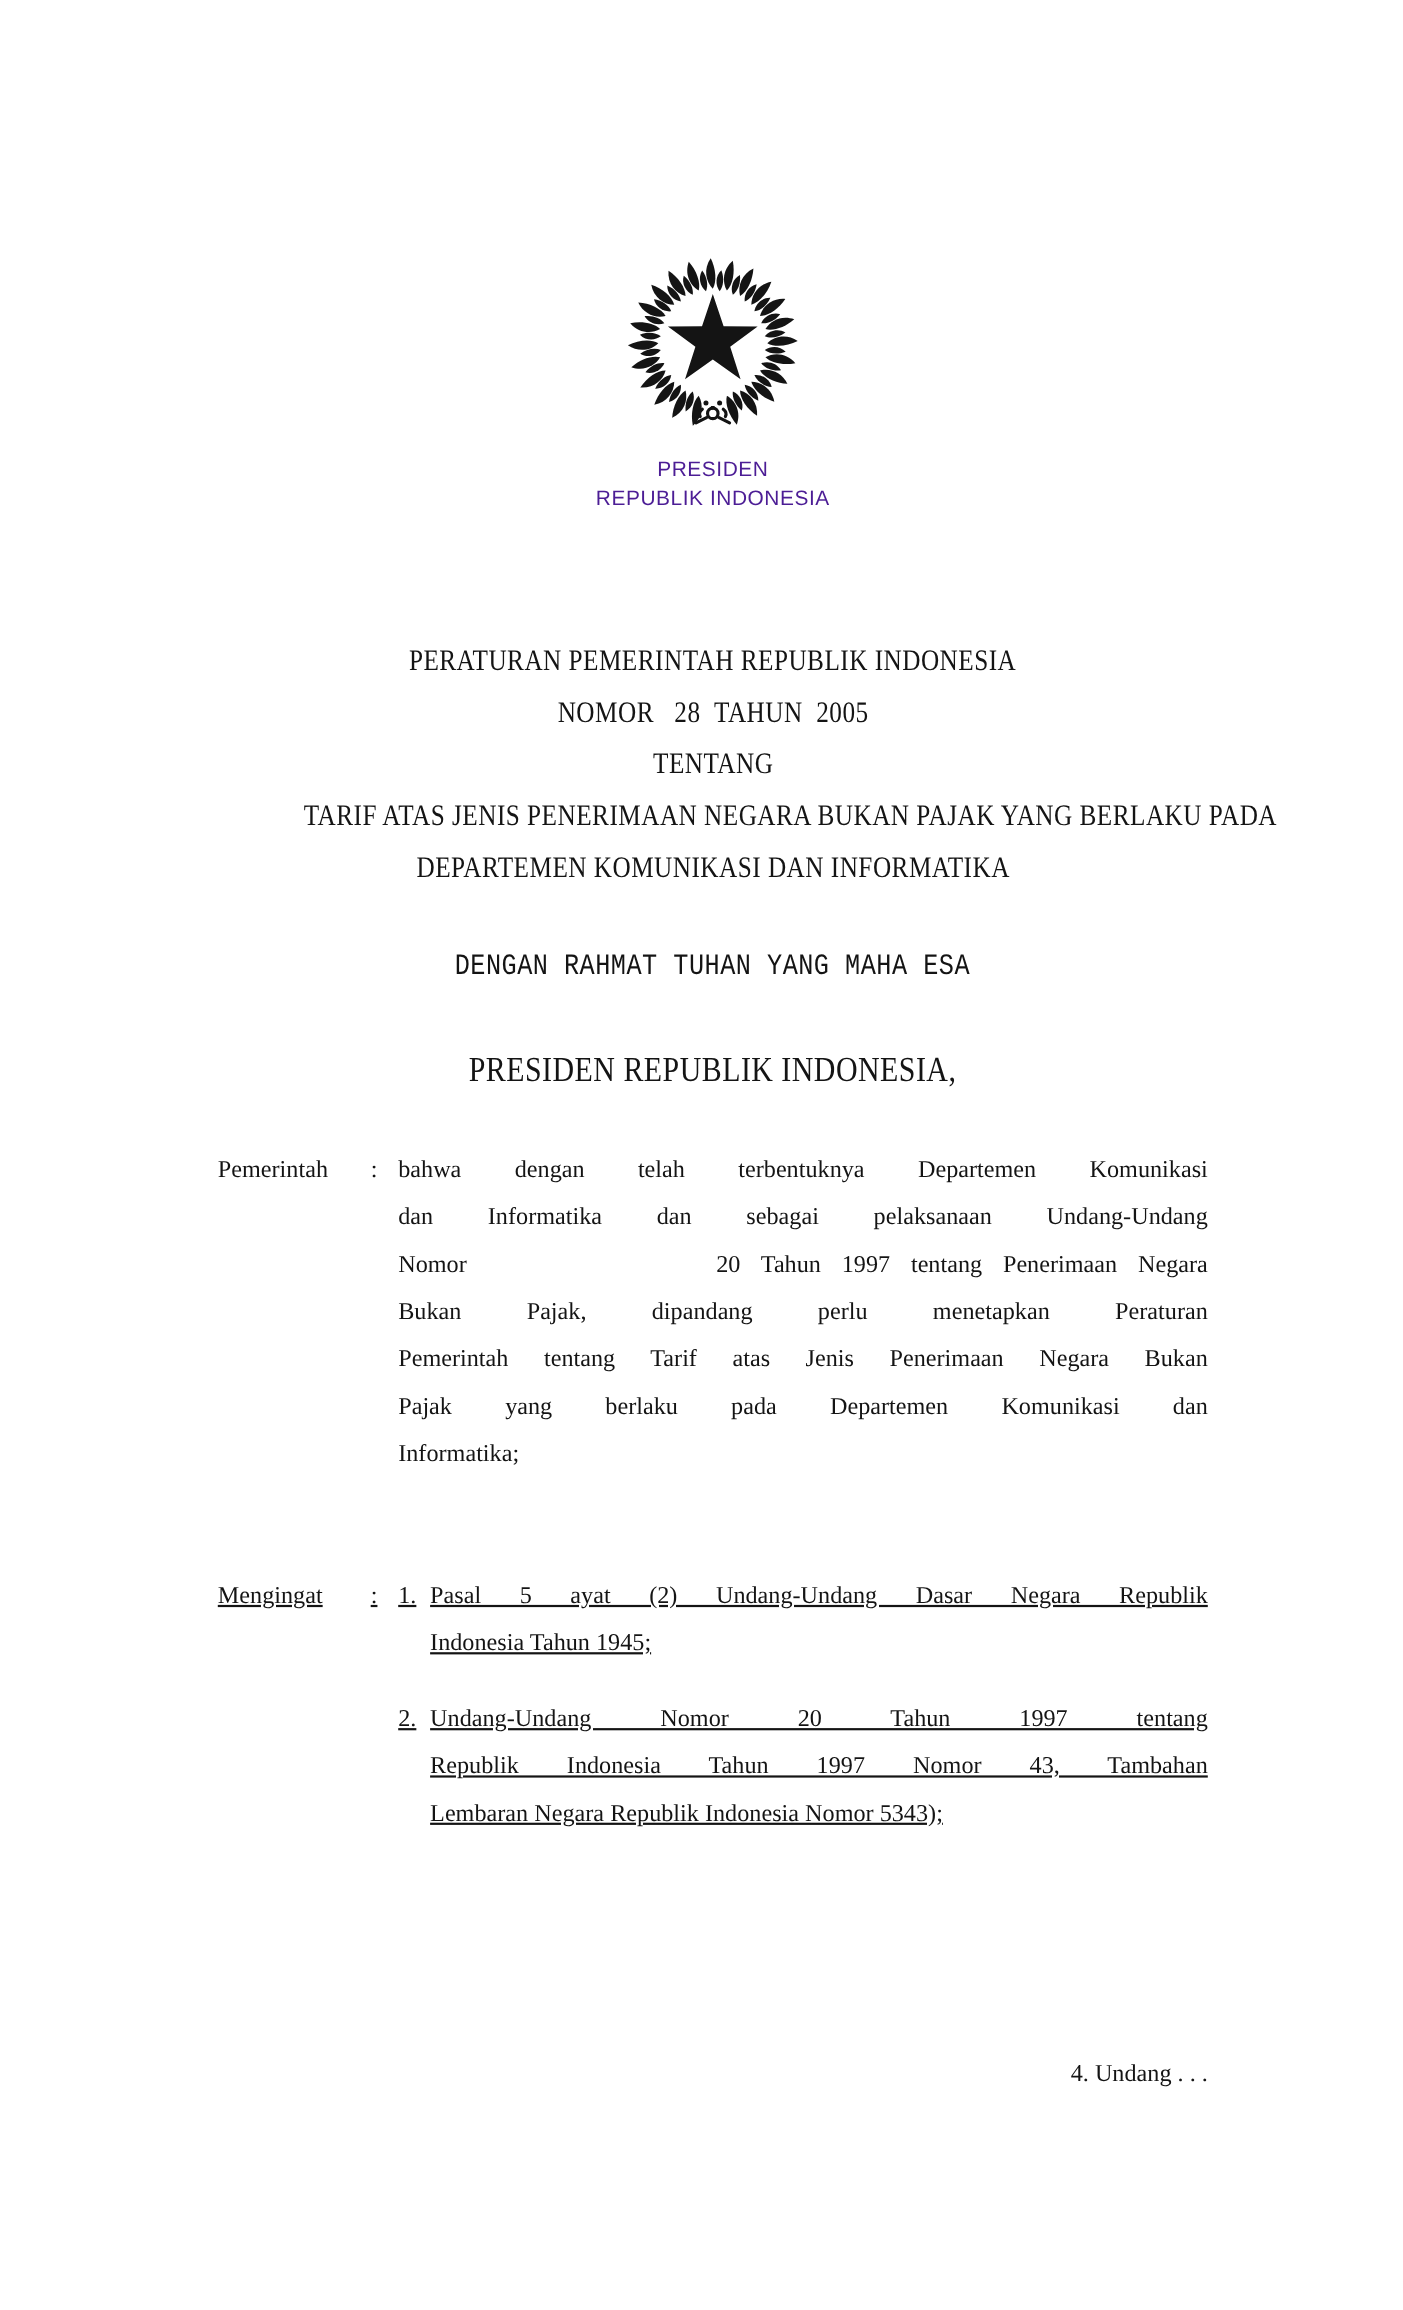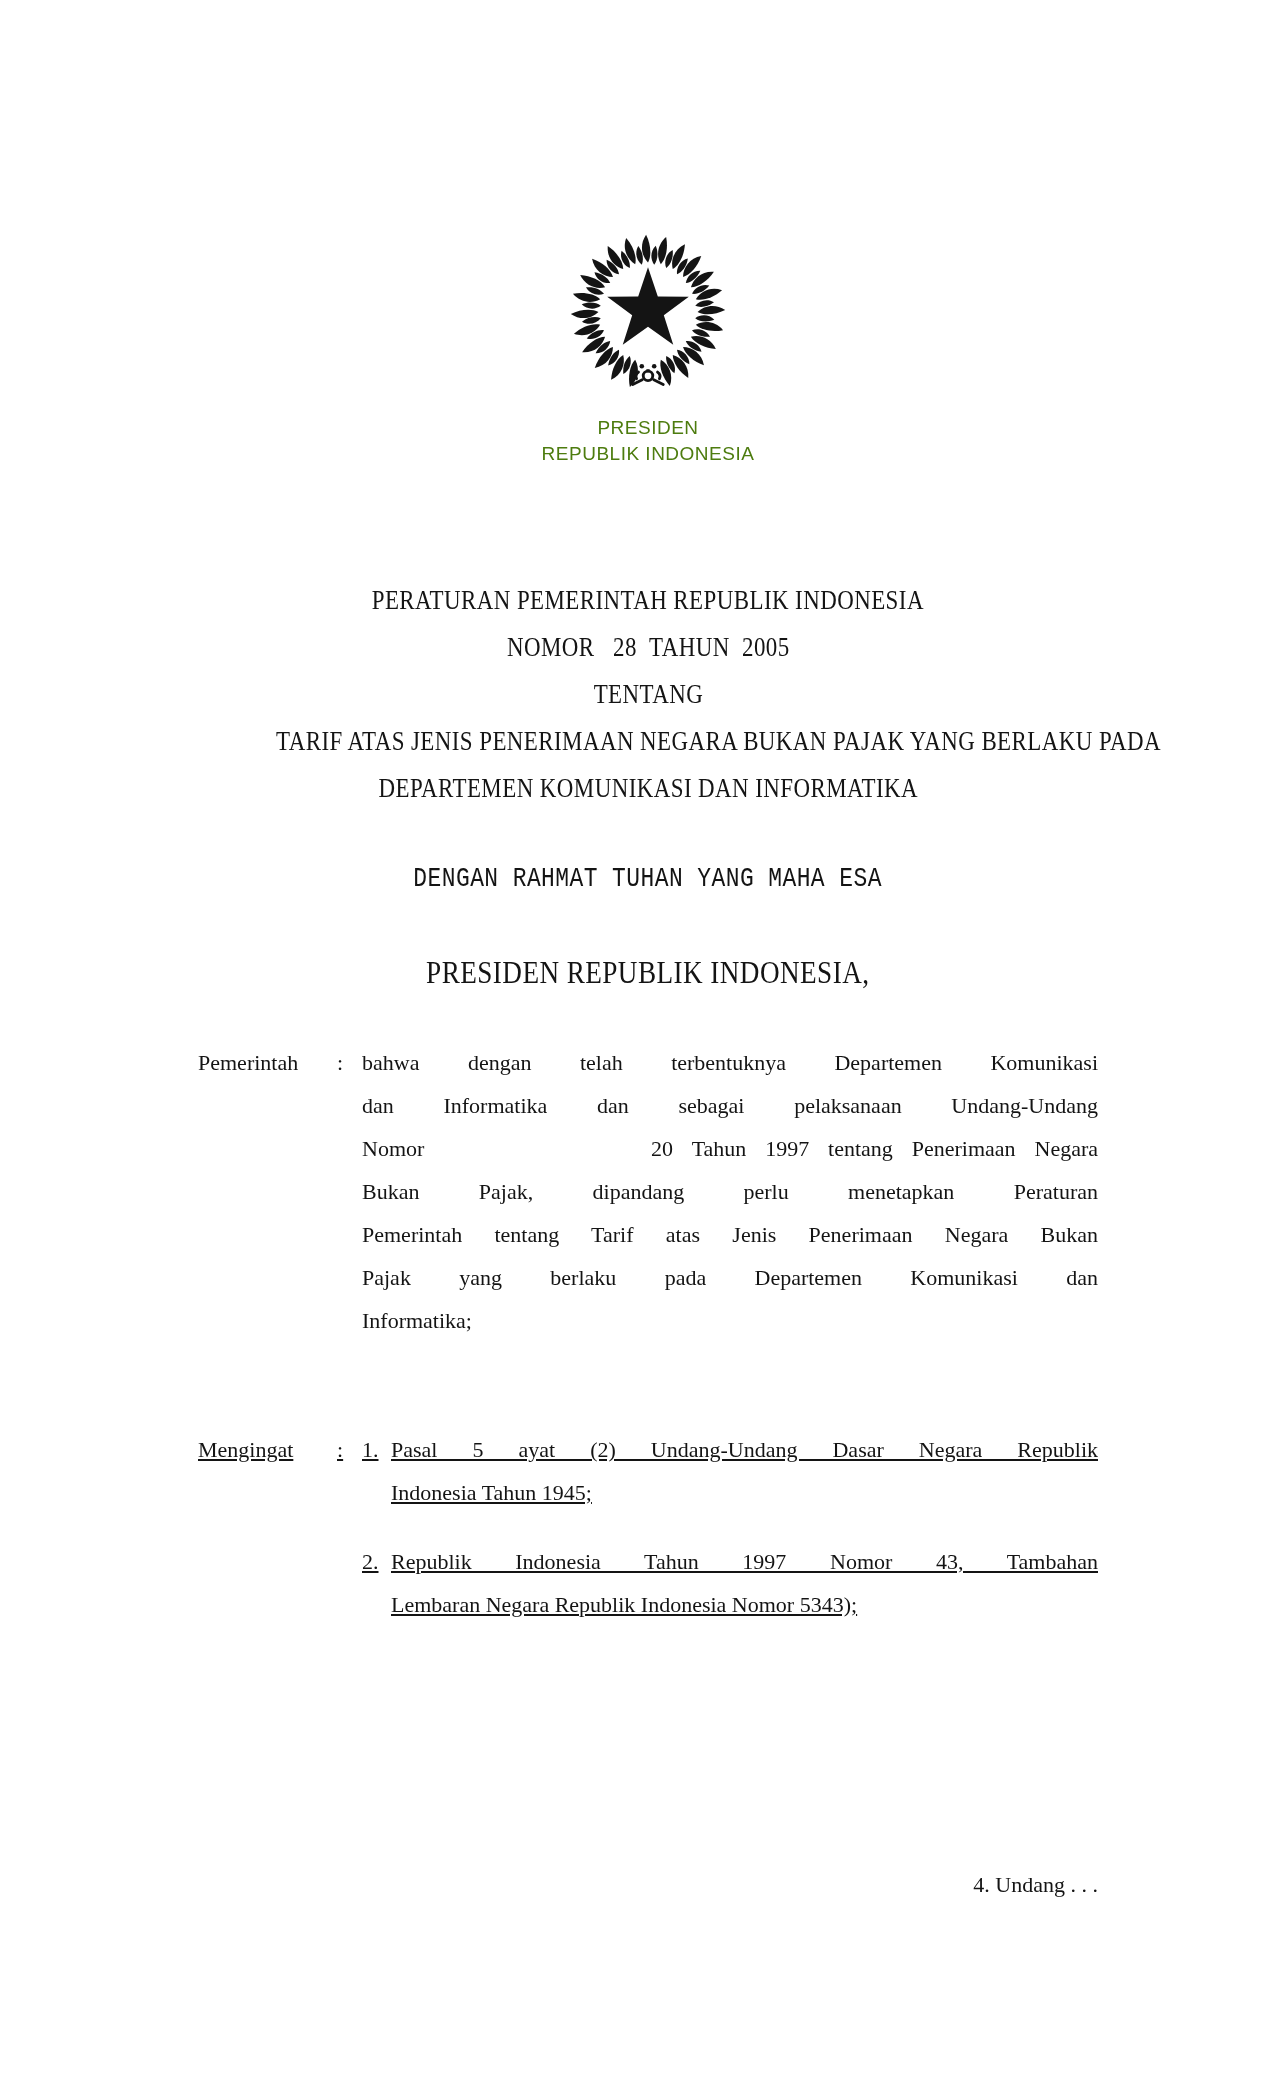--- a/index.html
+++ b/index.html
@@ -14,21 +14,21 @@
   .band { position:absolute; left:198px; width:900px; }
 
   
   .emblem { position:absolute; left:567px; top:231px; width:162px; height:162px; }
 
   
   .letterhead {
     top:415px; text-align:center;
     font-family:"Liberation Sans", sans-serif;
     font-size:19px; line-height:26px; letter-spacing:0.5px;
-    color:#4d7c0f;
+    color:#4c1d95;
   }
 
   
   .title-block { top:577px; text-align:center; }
   .title-line  { font-size:27px; line-height:47px; white-space:nowrap; }
   .cond { display:inline-block; transform:scaleX(0.85); transform-origin:center; letter-spacing:0.5px; }
   .invocation { top:856px; text-align:center; font-size:27px; line-height:47px; white-space:nowrap;font-family:Liberation Mono, monospace; }
   .issuer     { top:949px; text-align:center; font-size:32px; line-height:47px; white-space:nowrap; }
 
   
@@ -166,20 +166,21 @@
         <div class="inum">1.</div>
         <div class="ilines">
           <div class="jline">Pasal 5 ayat (2) Undang-Undang Dasar Negara Republik</div>
           <div class="jline jl-last">Indonesia Tahun 1945;</div>
         </div>
       </div>
 
       <div class="item">
         <div class="inum">2.</div>
         <div class="ilines">
+          <div class="jline">Undang-Undang Nomor 20 Tahun 1997 tentang</div>
           <div class="jline">Republik Indonesia Tahun 1997 Nomor 43, Tambahan</div>
           <div class="jline jl-last">Lembaran Negara Republik Indonesia Nomor 5343);</div>
         </div>
       </div>
 
     </div>
   </div>
 
   <div class="band catchword">4. Undang . . .</div>
 

